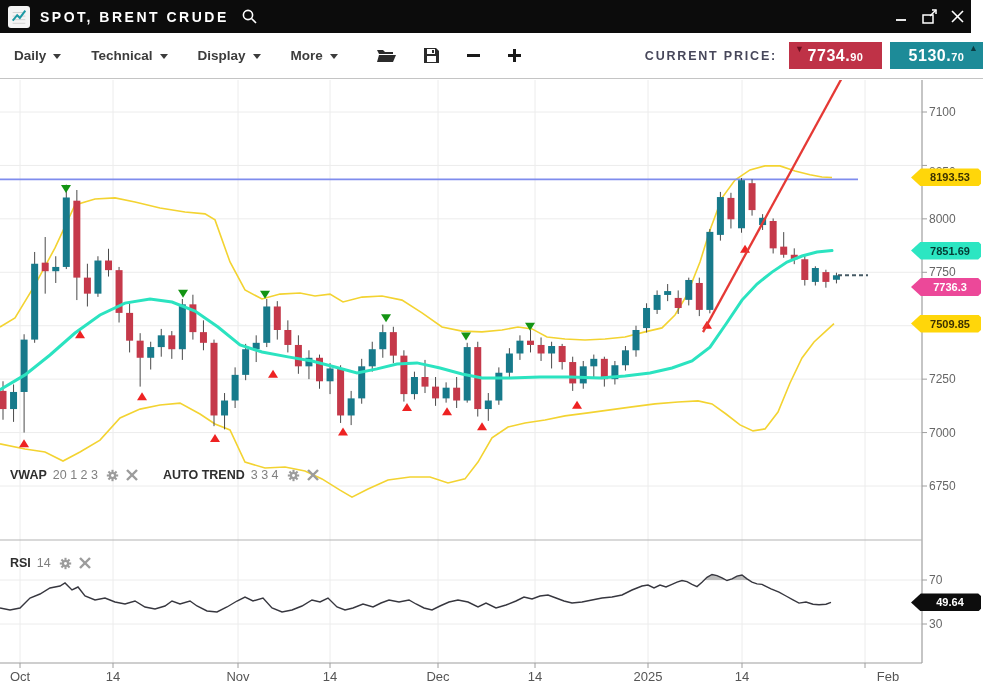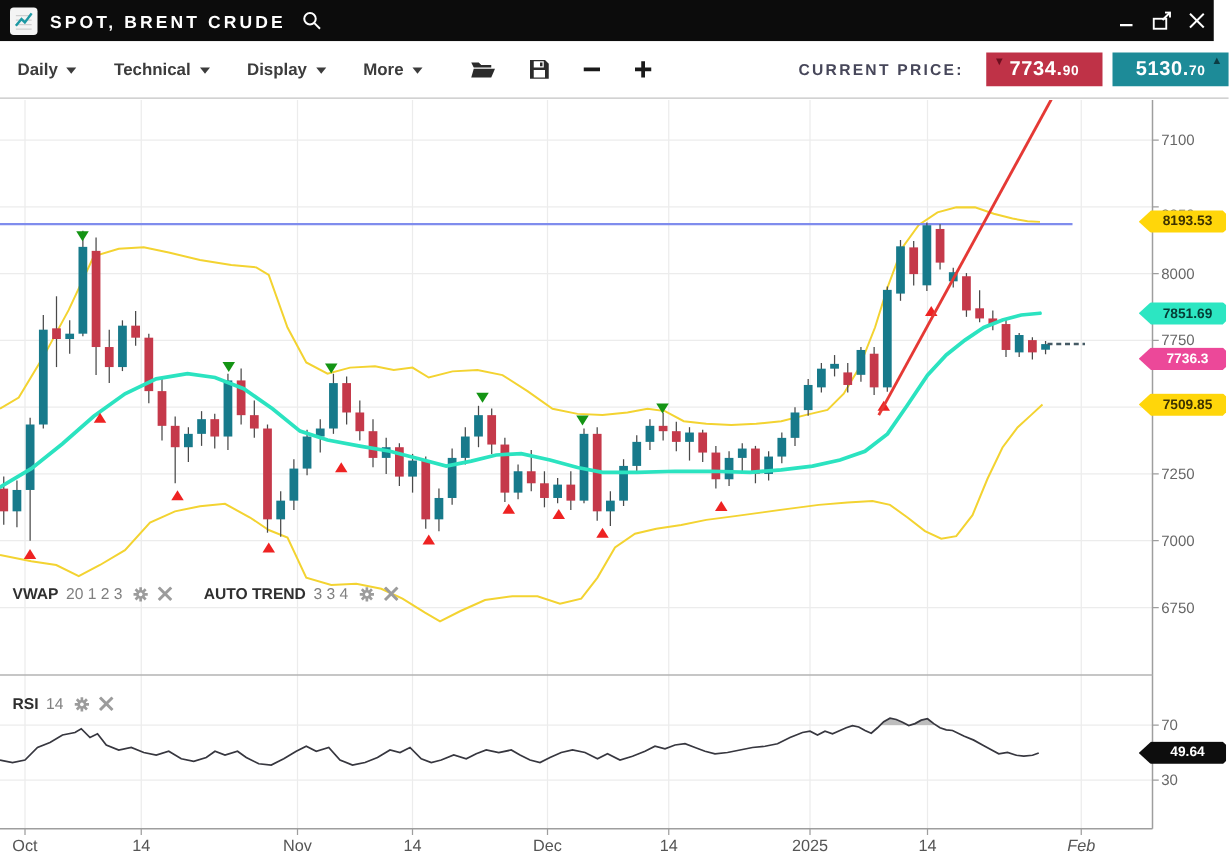--- a/index.html
+++ b/index.html
@@ -23,21 +23,21 @@
     background:#fff; border-bottom:1px solid #c4c4c4; display:flex;
     align-items:center; z-index:6; padding-left:14px; }
   .menu { display:flex; align-items:center; margin-right:30px; cursor:pointer;
     font-size:13.5px; font-weight:bold; color:#3c3c3c; }
   .caret { width:0; height:0; border-left:4.5px solid transparent;
     border-right:4.5px solid transparent; border-top:5.5px solid #3c3c3c;
     margin-left:7px; margin-top:2px; }
   .icon-btn { background:none; border:none; margin-right:26px; cursor:pointer;
     display:flex; align-items:center; }
   .cp-label { font-size:12.5px; font-weight:bold; letter-spacing:1.8px;
-    color:#47475a; margin-right:18px; }
+    color:#47475a; margin-right:12px; }
   .badge { position:relative; width:93px; height:27px; display:flex;
     align-items:center; justify-content:center; color:#fff; }
   .badge.red  { background:#bf3247; margin-right:8px; }
   .badge.teal { background:#1d8b98; }
   .badge .num { font-size:16px; font-weight:bold; letter-spacing:.5px; }
   .badge .frac { font-size:11px; font-weight:bold; }
   .badge .arr { position:absolute; font-size:9px; line-height:9px; }
   .badge.red  .arr { left:6px;  top:3px; color:#6d0f1f; }
   .badge.teal .arr { right:5px; top:2px; color:#0c3d44; }
 
@@ -427,21 +427,21 @@
       <div class="ylabel" style="top: 573px;">70</div>
       <div class="ylabel" style="top: 617px;">30</div>
       <div class="xlabel" style="left: -2px;">Oct</div>
       <div class="xlabel" style="left: 91px;">14</div>
       <div class="xlabel" style="left: 216px;">Nov</div>
       <div class="xlabel" style="left: 308px;">14</div>
       <div class="xlabel" style="left: 416px;">Dec</div>
       <div class="xlabel" style="left: 513px;">14</div>
       <div class="xlabel" style="left: 626px;">2025</div>
       <div class="xlabel" style="left: 720px;">14</div>
-      <div class="xlabel" style="left: 843px; font-style: italic;">Feb</div>
+      <div class="xlabel" style="left: 866px;">Feb</div>
       <div class="tag" style="top: 168.497px; background: rgb(255, 214, 10); color: rgb(61, 50, 0);">8193.53</div>
       <div class="tag" style="top: 241.553px; background: rgb(44, 230, 194); color: rgb(5, 60, 53);">7851.69</div>
       <div class="tag" style="top: 278px; background: #ec4899; color: rgb(255, 255, 255);">7736.3</div>
       <div class="tag" style="top: 314.609px; background: rgb(255, 214, 10); color: rgb(61, 50, 0);">7509.85</div>
       <div class="tag" style="top: 593.396px; background: rgb(13, 13, 13); color: rgb(255, 255, 255);">49.64</div>
     </div>
 
   <div class="legend" id="legend-main">
     <span class="iname">VWAP</span>
     <span class="iparams">20 1 2 3</span>

